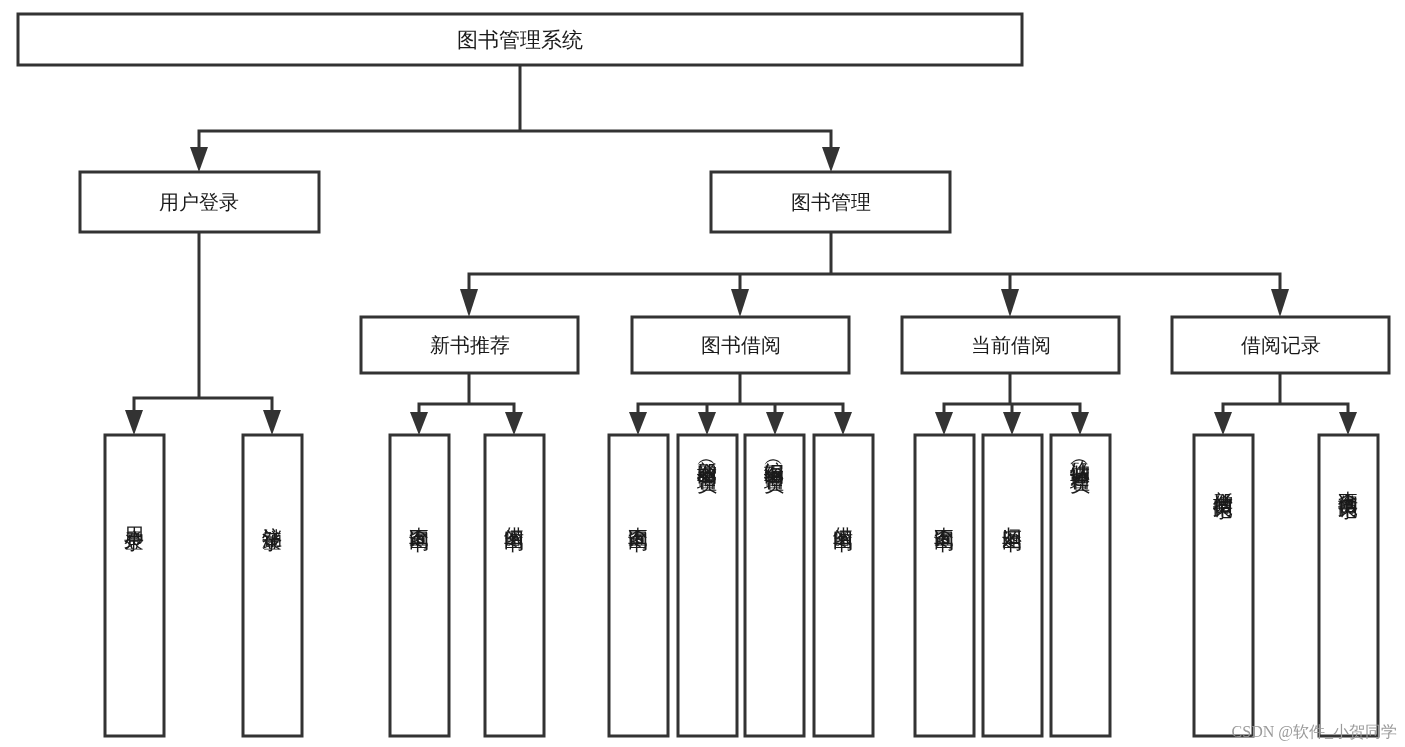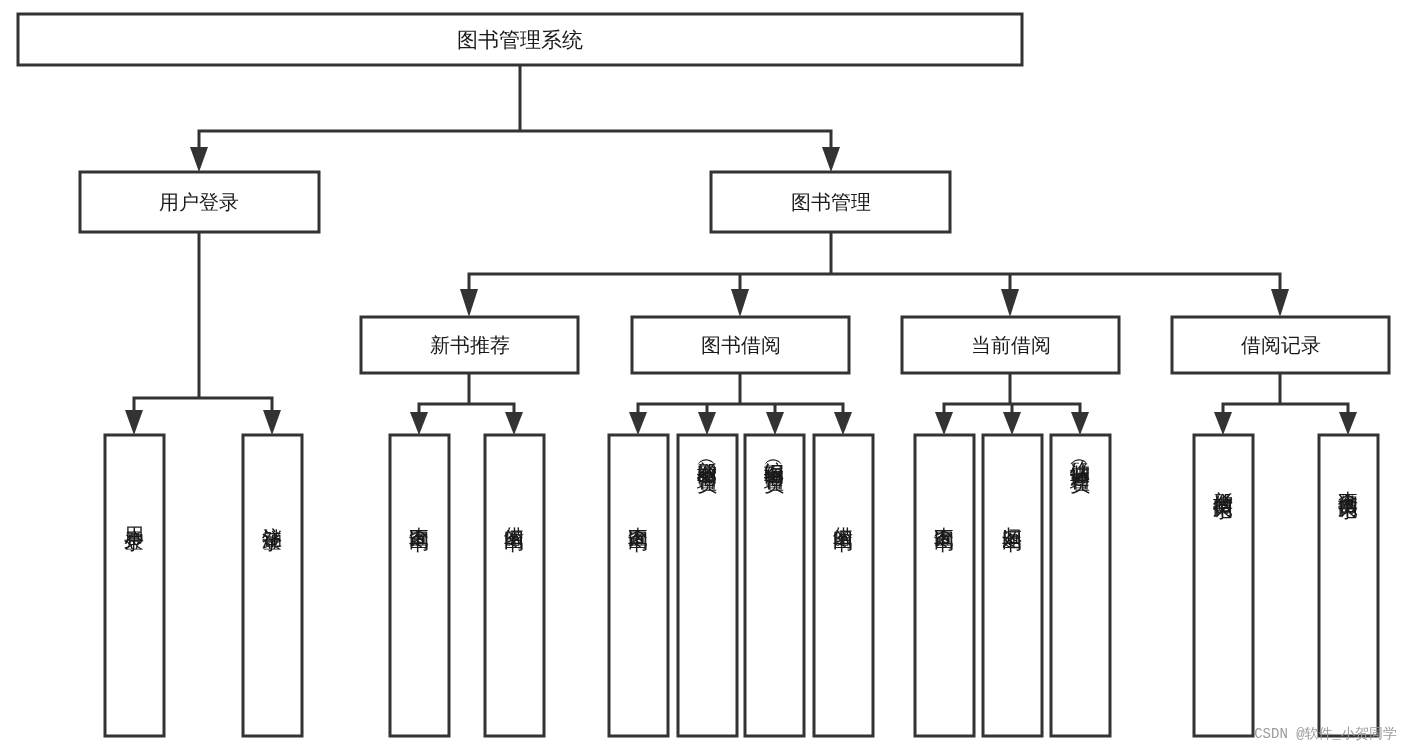--- a/index.html
+++ b/index.html
@@ -70,22 +70,22 @@
     font-size: 20px;
     line-height: 1.1;
     color: #1a1a1a;
     letter-spacing: 2px;
     white-space: nowrap;
   }
   .watermark {
     position: absolute;
     right: 8px;
     bottom: 4px;
-    font-family: Liberation Mono, monospace;
-    font-size: 14px;
+    font-family: Liberation Serif, serif;
+    font-size: 16px;
     color: #9a9a9a;
     white-space: nowrap;
   }
 </style>
 </head>
 <body>
 
 <div id="diagram-root">
 
   <svg class="flow" viewBox="0 0 1405 747">

